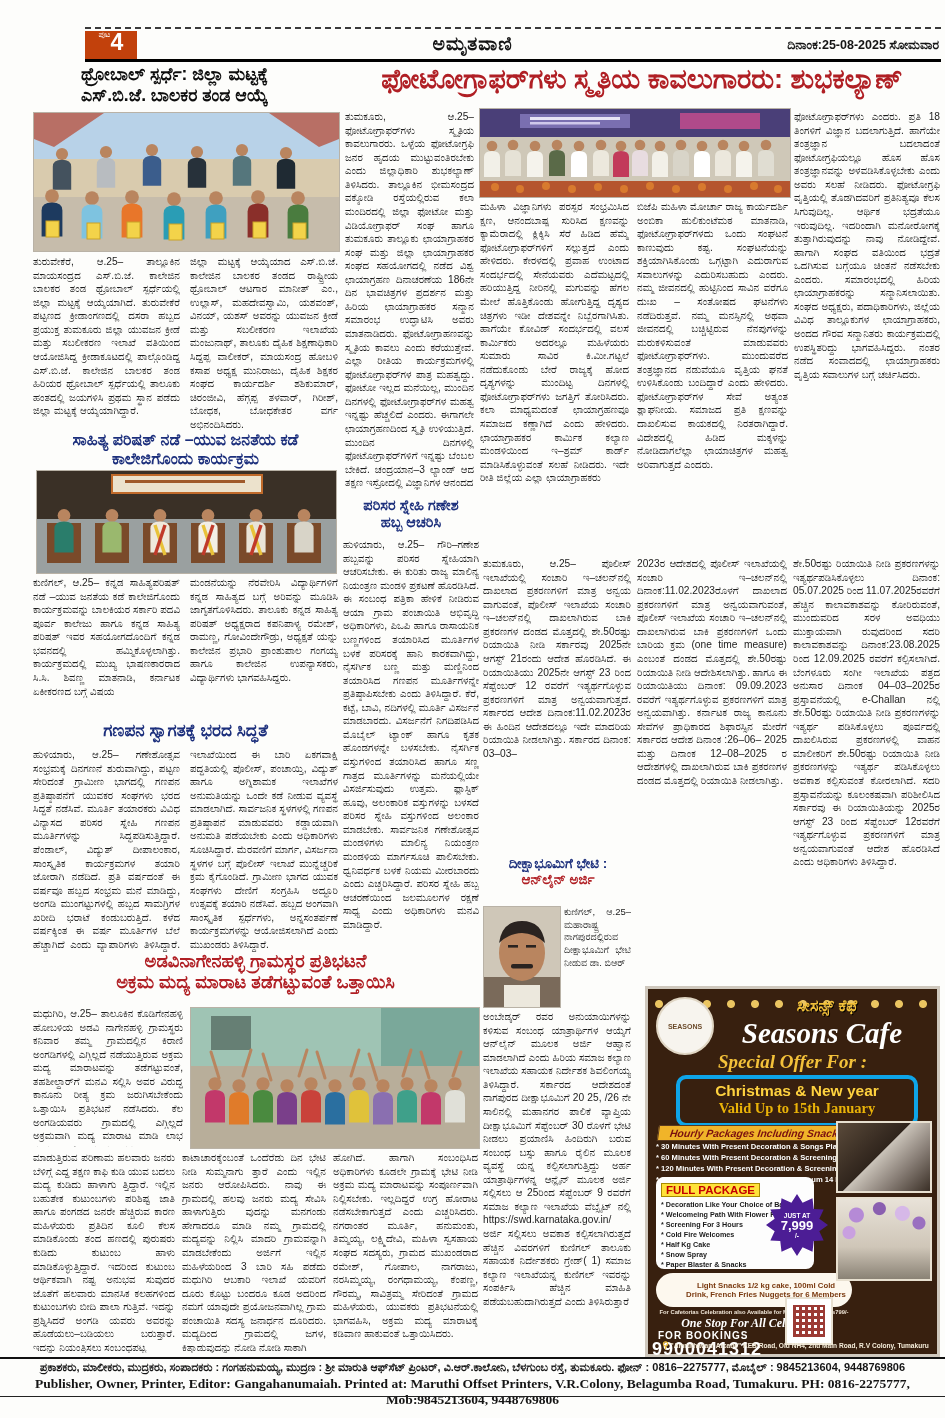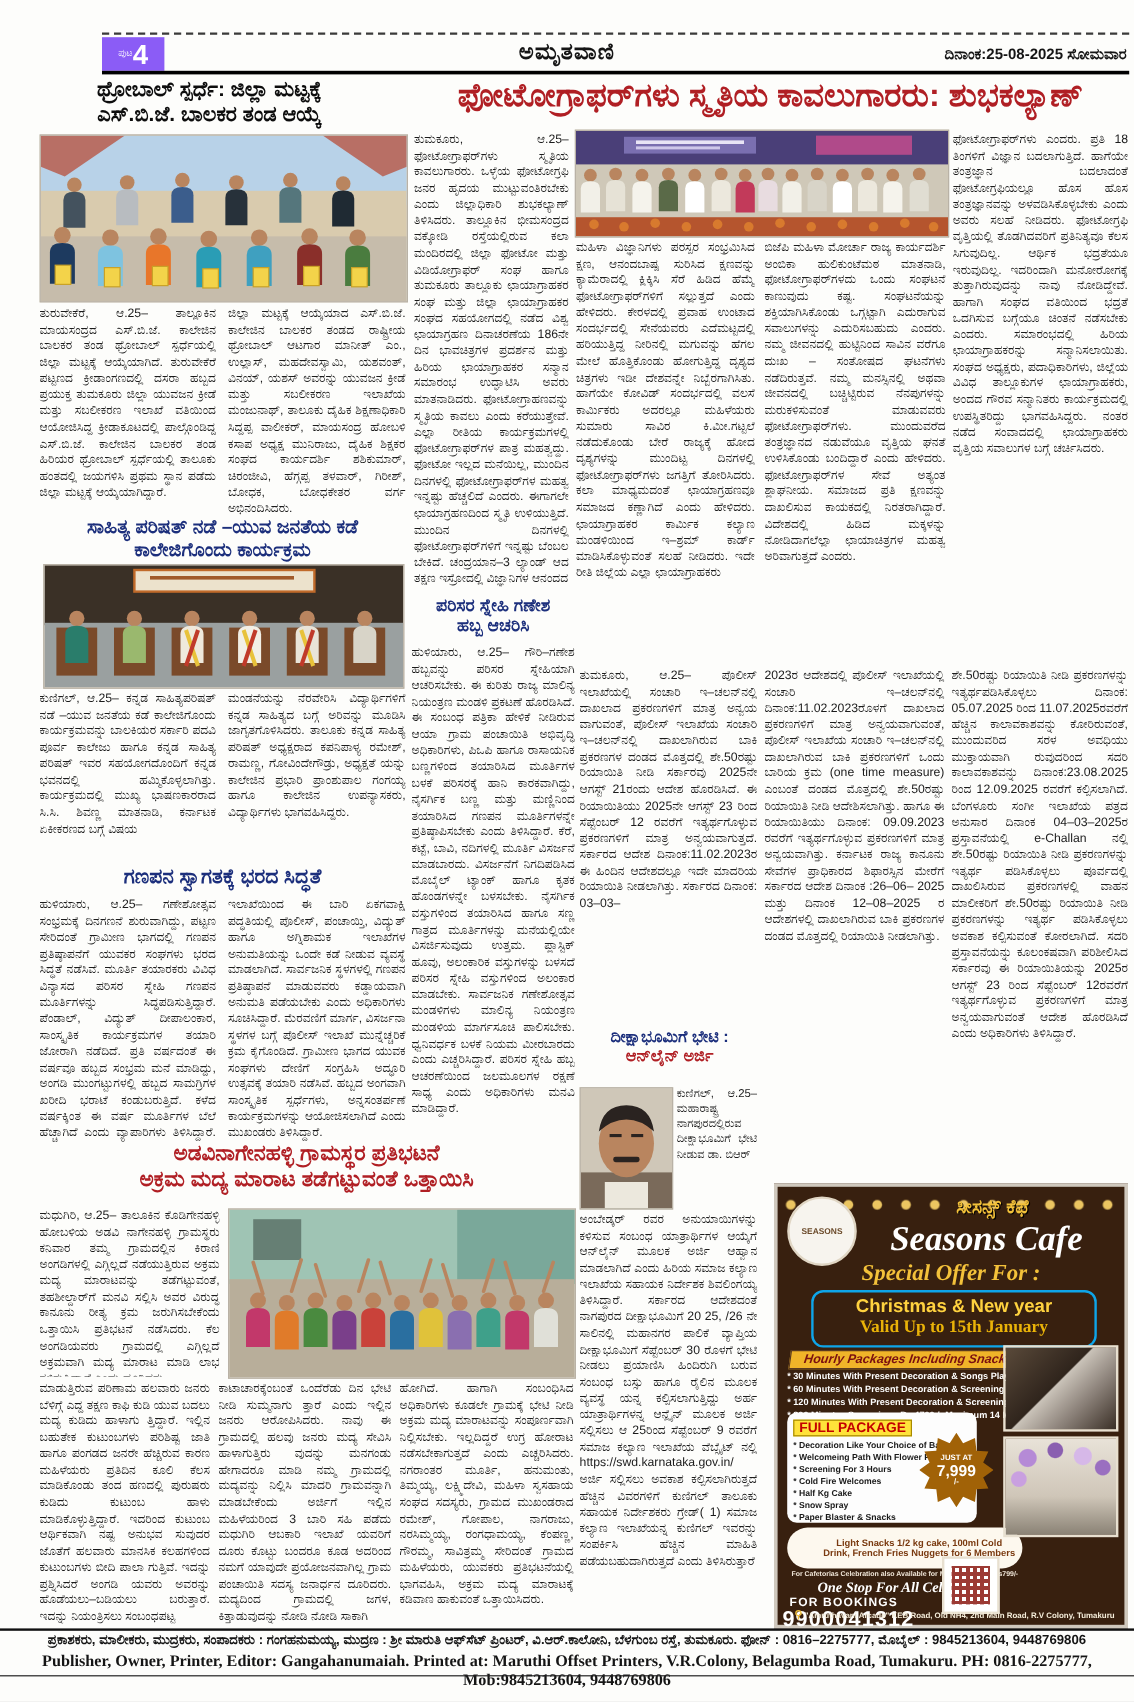--- a/index.html
+++ b/index.html
@@ -1,22 +1,22 @@
 <!DOCTYPE html>
 <html><head>
 <meta charset="utf-8">
 <style>
   html,body{margin:0;padding:0;background:#e9e9e9;}
   #page{position:relative;width:945px;height:1418px;background:#fdfdfb;margin:0 auto;
         font-family:"Liberation Sans",sans-serif;color:#151515;overflow:hidden;}
   .abs{position:absolute;}
   
   .top-dash{left:85px;top:27px;width:856px;border-top:2px dashed #3a3a3a;}
-  .pagebox{left:85px;top:31px;width:52px;height:28px;background:#8b5cf6;color:#fff;
-           display:flex;align-items:center;justify-content:center;gap:2px;}
+  .pagebox{left:85px;top:31px;width:52px;height:28px;background:#c2410c;color:#fff;
+           display:flex;align-items:flex-start;justify-content:center;gap:2px;}
   .pagebox .pl{font-size:8px;line-height:1;width:10px;word-break:break-all;}
   .pagebox .pn{font-size:23px;font-weight:bold;line-height:1;}
   .masthead{left:0;top:33px;width:945px;text-align:center;font-size:19px;font-weight:bold;letter-spacing:1px;}
   .dateline{right:6px;top:38px;font-size:12.5px;font-weight:bold;}
   .header-rule{left:85px;top:59px;width:856px;border-top:3px solid #000;}
   
   .hl{text-align:center;font-weight:bold;line-height:1.18;}
   .h-black{color:#0d0d0d;font-size:17.5px;}
   .h-red{color:#b01f24;}
   .h-blue{color:#1c2f7c;font-size:16px;}
@@ -41,35 +41,35 @@
      background-size:24px 24px;background-repeat:repeat-x;opacity:.9;}
   .ad-logo{position:absolute;left:8px;top:8px;width:54px;height:54px;border-radius:50%;
      background:#f7f4ee;color:#6b4a2a;display:flex;align-items:center;justify-content:center;
      font-size:7px;text-align:center;font-weight:bold;border:2px solid #e0d6c4;}
   .ad-title-kn{position:absolute;left:70px;top:8px;width:218px;text-align:center;
      color:#f3c13a;font-weight:bold;font-size:16px;text-shadow:1px 1px 0 #000;}
   .ad-title-en{position:absolute;left:58px;top:28px;width:232px;text-align:center;color:#fff;
      font-family:"Liberation Serif",serif;font-style:italic;font-weight:bold;font-size:29px;}
   .ad-offer{position:absolute;left:0;top:62px;width:100%;text-align:center;color:#f3c13a;
      font-family:"Liberation Serif",serif;font-weight:bold;font-style:italic;font-size:19px;}
-  .ad-occ-box{position:absolute;left:28px;top:86px;width:234px;height:44px;border:2px solid #0ea5e9;
+  .ad-occ-box{position:absolute;left:28px;top:86px;width:234px;height:44px;border:4px solid #0ea5e9;
      border-radius:10px;text-align:center;}
   .ad-occ{color:#ffd23f;font-weight:bold;font-size:15.5px;margin-top:3px;}
   .ad-valid{color:#eab308;font-family:"Liberation Serif",serif;font-weight:bold;font-size:14.5px;}
   .ad-hourly-head{position:absolute;left:10px;top:136px;width:196px;background:#f0b429;color:#7a1010;
      font-weight:bold;font-style:italic;font-size:10.5px;text-align:center;padding:1px 0;
      transform:skewX(-8deg);border:1px solid #5a3a1f;}
   .ad-bullets{position:absolute;left:8px;top:152px;width:250px;color:#fff;font-weight:bold;
      font-size:7.6px;line-height:1.45;}
   .ad-fullbox{position:absolute;left:8px;top:188px;width:158px;height:92px;background:#fdfdfd;
      border-radius:8px;color:#222;padding:3px 5px;box-sizing:border-box;}
   .ad-full-label{display:inline-block;background:#ffe23a;color:#c40000;font-weight:bold;
      font-size:11.5px;padding:0 4px;border:1px solid #a88a00;}
   .ad-full-items{font-size:7.2px;font-weight:bold;line-height:1.38;margin-top:2px;color:#1a1a1a;}
-  .burst{position:absolute;left:118px;top:205px;width:62px;height:62px;background:#a16207;
+  .burst{position:absolute;left:118px;top:205px;width:62px;height:62px;background:#4c1d95;
      display:flex;flex-direction:column;align-items:center;justify-content:center;color:#fff;
      clip-path:polygon(50% 0%,59% 14%,75% 7%,77% 24%,93% 25%,86% 40%,100% 50%,86% 60%,93% 75%,77% 76%,75% 93%,59% 86%,50% 100%,41% 86%,25% 93%,23% 76%,7% 75%,14% 60%,0% 50%,14% 40%,7% 25%,23% 24%,25% 7%,41% 14%);}
   .burst .ja{font-size:6.5px;font-weight:bold;}
   .burst .pr{font-size:13px;font-weight:bold;line-height:1;}
   .ad-snack{position:absolute;left:8px;top:284px;width:196px;height:34px;background:#fdf8ee;
      border-radius:17px;color:#7a3a10;font-weight:bold;font-size:7.8px;text-align:center;
      display:flex;align-items:center;justify-content:center;padding:0 6px 0 30px;box-sizing:border-box;}
   .fries{position:absolute;left:12px;top:290px;width:20px;height:22px;}
   .ad-minbill{position:absolute;left:0;top:320px;width:212px;text-align:center;color:#f0e6d8;
      font-size:5.8px;font-weight:bold;}

